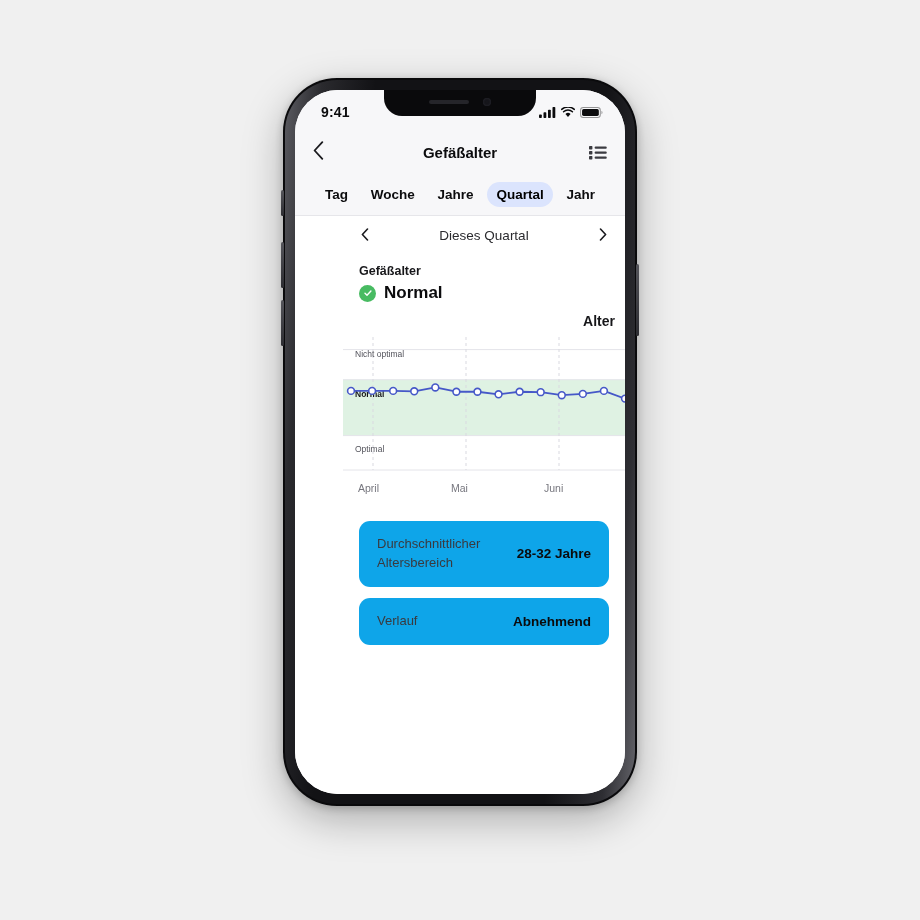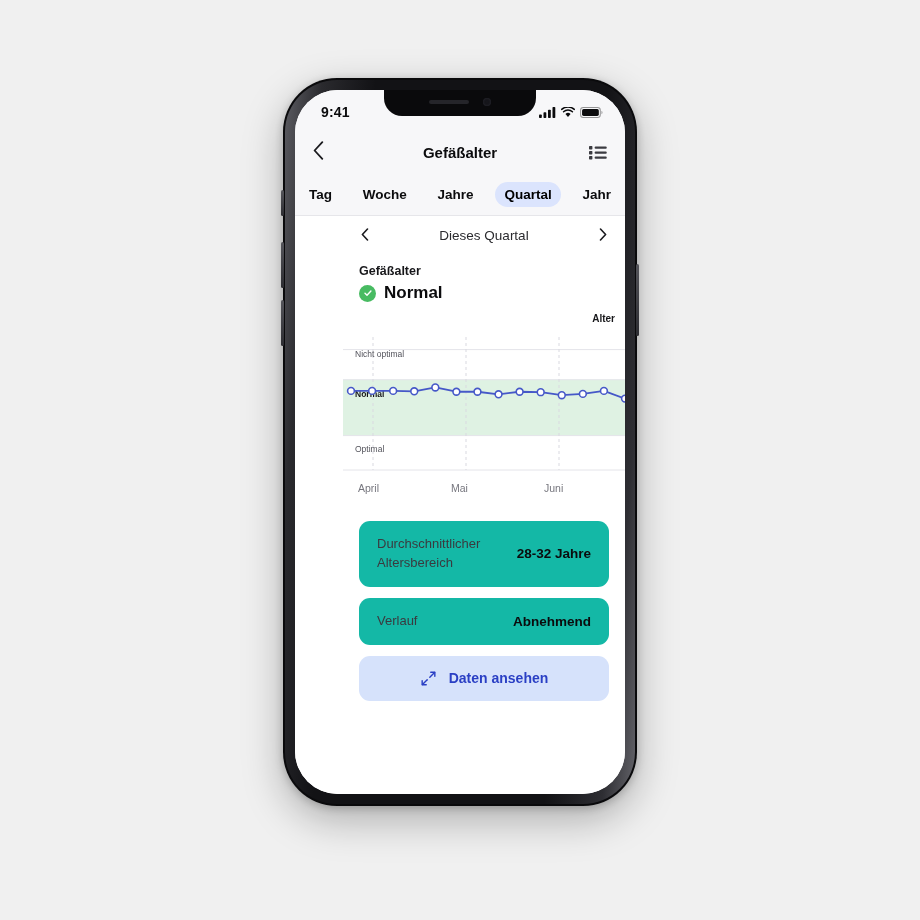--- a/index.html
+++ b/index.html
@@ -140,21 +140,21 @@
     justify-content: flex-end;
   }
 
   
   #tab-bar {
     height: 42px;
     background: #f7f7f9;
     display: flex;
     align-items: center;
     justify-content: space-between;
-    padding: 0 5px;
+    padding: 0 21px;
     box-sizing: border-box;
     border-bottom: 1px solid #e6e6ea;
   }
   .tab {
     font-size: 13.5px;
     font-weight: 700;
     color: #0b0b0d;
     padding: 5px 9px;
     border-radius: 13px;
     white-space: nowrap;
@@ -224,30 +224,30 @@
   
   #chart-wrap {
     position: relative;
     margin-top: 10px;
     height: 200px;
   }
   #chart-axis-title {
     position: absolute;
     right: 10px;
     top: 0;
-    font-size: 10px;
+    font-size: 14px;
     font-weight: 700;
     color: #17171a;
   }
   #chart-svg { display: block; }
 
   
   #cards { padding: 8px 16px 0 16px; }
   .info-card {
-    background: #14b8a6;
+    background: #0ea5e9;
     border-radius: 11px;
     padding: 14px 18px;
     margin-bottom: 11px;
     display: flex;
     align-items: center;
     justify-content: space-between;
     gap: 10px;
     min-height: 46px;
     box-sizing: border-box;
   }
@@ -417,25 +417,16 @@
         <div class="info-card">
           <div class="info-card-label">Durchschnittlicher Altersbereich</div>
           <div class="info-card-value">28-32 Jahre</div>
         </div>
         <div class="info-card">
           <div class="info-card-label">Verlauf</div>
           <div class="info-card-value">Abnehmend</div>
         </div>
       </div>
 
-      <div id="action-button">
-        <svg width="17" height="17" viewBox="0 0 18 18">
-          <path d="M7.6 10.4 L2.6 15.4" stroke="#2a3fc4" stroke-width="1.5" stroke-linecap="round"></path>
-          <path d="M2.3 11.4 L2.3 15.7 L6.6 15.7" stroke="#2a3fc4" stroke-width="1.5" fill="none" stroke-linecap="round" stroke-linejoin="round"></path>
-          <path d="M10.4 7.6 L15.4 2.6" stroke="#2a3fc4" stroke-width="1.5" stroke-linecap="round"></path>
-          <path d="M15.7 6.6 L15.7 2.3 L11.4 2.3" stroke="#2a3fc4" stroke-width="1.5" fill="none" stroke-linecap="round" stroke-linejoin="round"></path>
-        </svg>
-        <div id="action-button-label">Daten ansehen</div>
-      </div>
 
     </div>
   </div>
 </div>
 
 </body></html>

